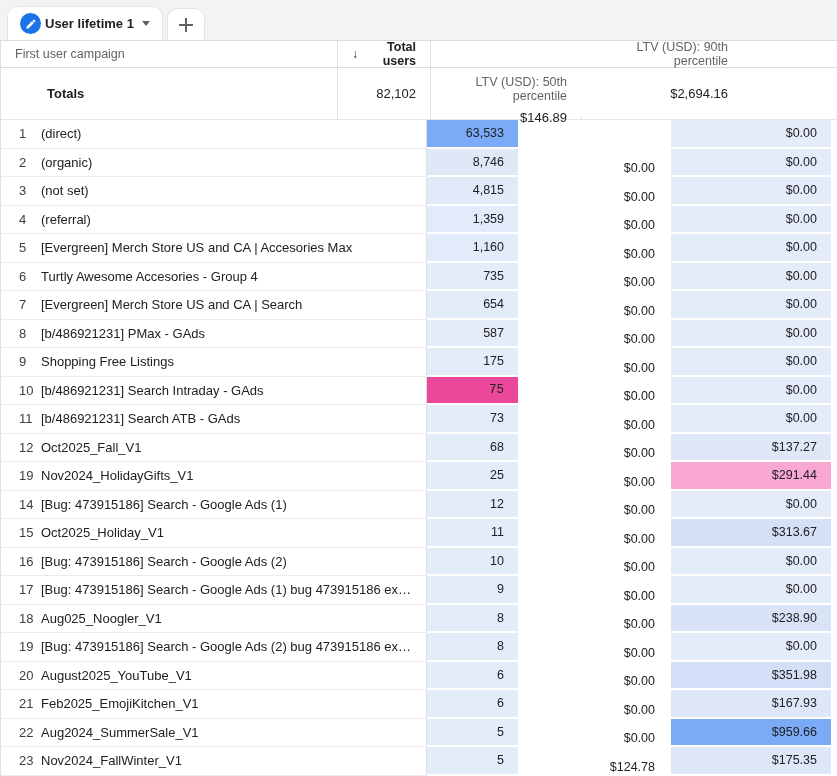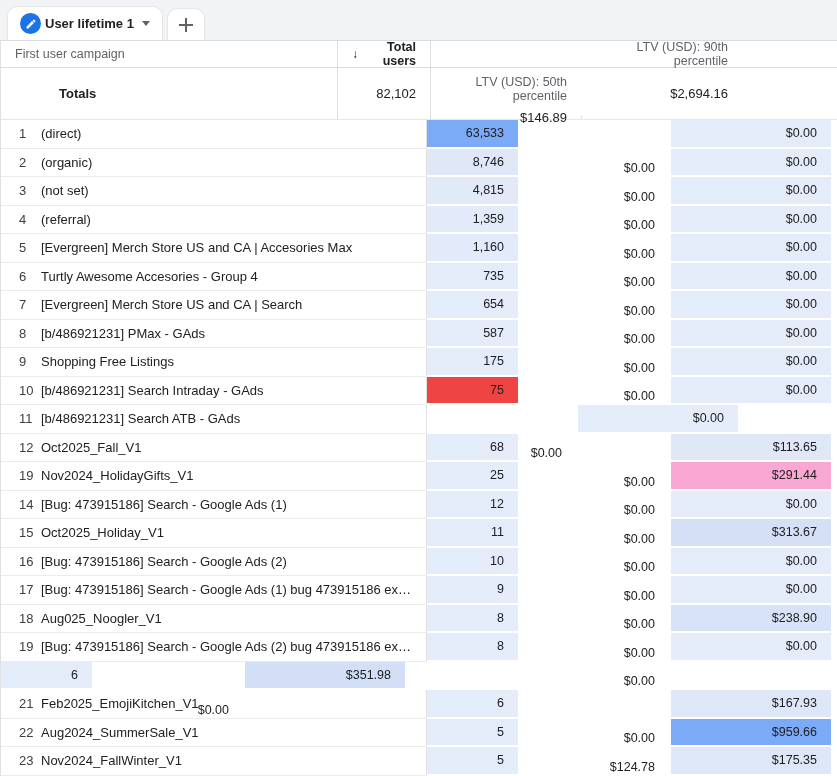--- a/index.html
+++ b/index.html
@@ -38,21 +38,21 @@
   .thead .hcell:last-child { border-right:none; }
   .thead .h-campaign { justify-content:flex-start; }
   .thead .num { justify-content:flex-end; text-align:right; }
   .thead .h-users { color:#202124; font-weight:700; }
   .sort-arrow { font-size:12px; color:#202124; margin-right:3px; font-weight:400; }
 
   .totals { display:flex; height:52px; background:#fff; border-bottom:1px solid #e6e6e6; }
   .totals .tcell { display:flex; align-items:center; font-size:13px; color:#202124;
     border-right:1px solid #e0e0e0; padding:0 14px; }
   .totals .tcell:last-child { border-right:none; }
-  .totals .t-label { font-weight:700; padding-left:58px; }
+  .totals .t-label { font-weight:700; padding-left:46px; }
   .totals .num { justify-content:flex-end; font-weight:500; }
 
   .tbody { background:#fff; }
   .trow { display:flex; height:28.5px; }
   .cell-campaign { width:426px; display:flex; align-items:center; border-right:1px solid #e0e0e0;
     border-bottom:1px solid #ececec; font-size:13px; color:#202124; overflow:hidden; }
   .rank { width:40px; padding-left:18px; color:#3c4043; flex:0 0 auto; }
   .cname { white-space:nowrap; overflow:hidden; text-overflow:ellipsis; padding-right:10px; }
   .vcell { display:flex; align-items:center; justify-content:flex-end;
     font-size:12.5px; color:#202124; padding:0 14px;
@@ -191,42 +191,43 @@
     <div class="vcell c-users" style="background: rgb(228, 235, 249);">175</div>
     <div class="vcell c-p50" style="background: rgb(228, 235, 249);">$0.00</div>
     <div class="vcell c-p90 last" style="background: rgb(228, 235, 249);">$0.00</div>
   </div>
 
   <div class="trow">
     <div class="cell-campaign">
       <span class="rank">10</span>
       <span class="cname">[b/486921231] Search Intraday - GAds</span>
     </div>
-    <div class="vcell c-users" style="background: #ef4444;">75</div>
+    <div class="vcell c-users" style="background: #ec4899; font-family: Liberation Mono, monospace;">75</div>
     <div class="vcell c-p50" style="background: rgb(228, 235, 249);">$0.00</div>
     <div class="vcell c-p90 last" style="background: rgb(228, 235, 249);">$0.00</div>
   </div>
 
   <div class="trow">
     <div class="cell-campaign">
       <span class="rank">11</span>
       <span class="cname">[b/486921231] Search ATB - GAds</span>
     </div>
+    <div class="vcell c-users" style="background: rgb(228, 235, 249);">73</div>
     <div class="vcell c-p50" style="background: rgb(228, 235, 249);">$0.00</div>
     <div class="vcell c-p90 last" style="background: rgb(228, 235, 249);">$0.00</div>
   </div>
 
   <div class="trow">
     <div class="cell-campaign">
       <span class="rank">12</span>
       <span class="cname">Oct2025_Fall_V1</span>
     </div>
     <div class="vcell c-users" style="background: rgb(228, 235, 249);">68</div>
     <div class="vcell c-p50" style="background: rgb(228, 235, 249);">$0.00</div>
-    <div class="vcell c-p90 last" style="background: rgb(224, 232, 248);">$113.65</div>
+    <div class="vcell c-p90 last" style="background: rgb(224, 232, 248);">$137.27</div>
   </div>
 
   <div class="trow">
     <div class="cell-campaign">
       <span class="rank">19</span>
       <span class="cname">Nov2024_HolidayGifts_V1</span>
     </div>
     <div class="vcell c-users" style="background: rgb(228, 235, 249);">25</div>
     <div class="vcell c-p50" style="background: rgb(228, 235, 249);">$0.00</div>
     <div class="vcell c-p90 last" style="background: #f9a8d4;">$291.44</div>
@@ -286,20 +287,24 @@
     <div class="cell-campaign">
       <span class="rank">19</span>
       <span class="cname">[Bug: 473915186] Search - Google Ads (2) bug 473915186 exp 0128</span>
     </div>
     <div class="vcell c-users" style="background: rgb(228, 235, 249);">8</div>
     <div class="vcell c-p50" style="background: rgb(228, 235, 249);">$0.00</div>
     <div class="vcell c-p90 last" style="background: rgb(228, 235, 249);">$0.00</div>
   </div>
 
   <div class="trow">
+    <div class="cell-campaign">
+      <span class="rank">20</span>
+      <span class="cname">August2025_YouTube_V1</span>
+    </div>
     <div class="vcell c-users" style="background: rgb(228, 235, 249);">6</div>
     <div class="vcell c-p50" style="background: rgb(228, 235, 249);">$0.00</div>
     <div class="vcell c-p90 last" style="background: rgb(211, 223, 246);">$351.98</div>
   </div>
 
   <div class="trow">
     <div class="cell-campaign">
       <span class="rank">21</span>
       <span class="cname">Feb2025_EmojiKitchen_V1</span>
     </div>

